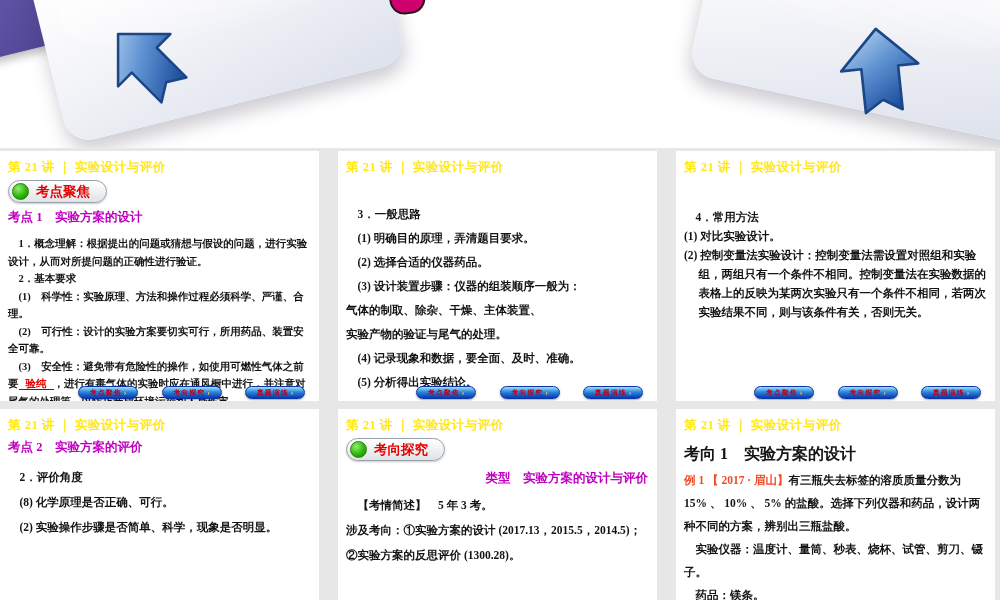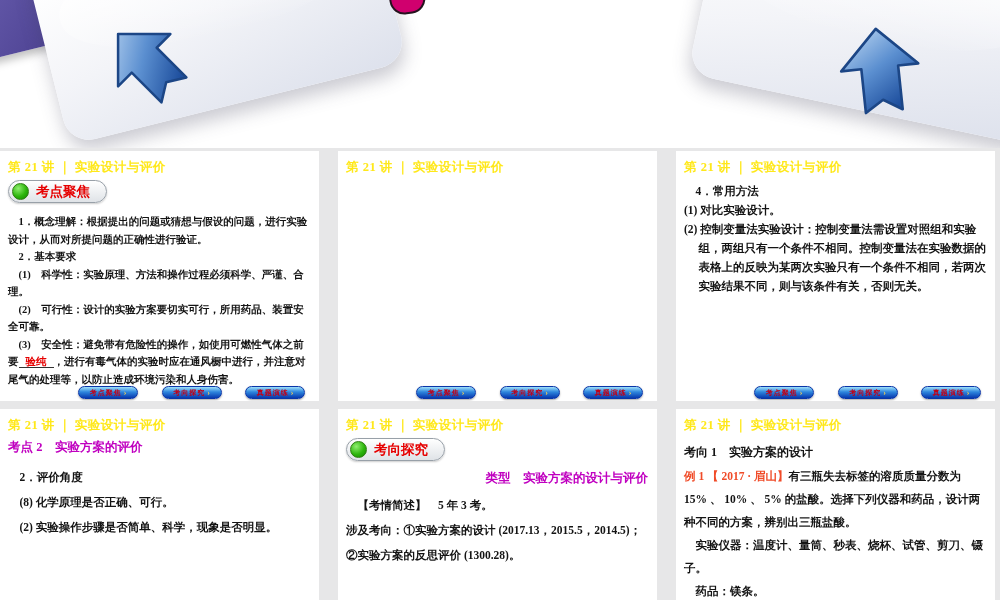--- a/index.html
+++ b/index.html
@@ -42,24 +42,24 @@
   .dot{width:15px;height:15px;border-radius:50%;border:1px solid #2e7d12;
        background:radial-gradient(circle at 35% 30%,#90ee70,#2db60c 55%,#118400);}
   .badge .lbl{color:var(--badge_red,#e60000);font-weight:bold;font-size:13.5px;}
   .mag{color:var(--heading_magenta,#c000c0);font-weight:bold;font-size:12.5px;margin-top:5px;}
   .body{font-weight:bold;color:#141414;margin-top:9px;}
   .fs-a{font-size:10.5px;} .fs-b{font-size:11.5px;}
   .lh-a{line-height:17.5px;} .lh-b{line-height:24px;} .lh-c{line-height:19px;}
   .lh-d{line-height:25px;} .lh-e{line-height:23px;}
   .p{text-indent:1em;} .p0{text-indent:0;}
   .hang{padding-left:1.25em;text-indent:-1.25em;}
-  .gap-b{margin-top:26px;} .gap-c{margin-top:6px;}
+  .gap-b{margin-top:26px;} .gap-c{margin-top:32px;}
   .blank{color:var(--badge_red,#e60000);border-bottom:1.5px solid #333;padding:0 7px;}
   .exlabel{color:var(--example_red,#f04b28);}
-  .kx{font-weight:bold;font-size:12px;margin-top:10px;color:#141414;}
+  .kx{font-weight:bold;font-size:16px;margin-top:10px;color:#141414;}
   .footer{position:absolute;left:78px;right:14px;bottom:2px;display:flex;
           justify-content:space-between;}
   .nav-btn{width:60px;height:13px;border-radius:7px;border:1px solid #0a35a8;cursor:pointer;
            background:linear-gradient(#9fe0fa,#2e86dd 45%,#0b3fb2 95%);
            color:#c00016;font-size:7px;font-weight:bold;letter-spacing:1px;
            display:flex;align-items:center;justify-content:center;gap:2px;
            box-shadow:0 1px 2px rgba(0,0,0,.35);box-sizing:border-box;}
   .nav-btn .arr{color:#ffd24a;font-size:8px;letter-spacing:0;}
 </style>
 </head>
@@ -105,20 +105,21 @@
   </div>
 
   <div class="slides">
 
     <div class="panel">
       <div class="hdr">第 21 讲 ｜ 实验设计与评价</div>
       <div class="badge">
         <span class="dot"></span>
         <span class="lbl">考点聚焦</span>
       </div>
+      <div class="mag">考点 1　实验方案的设计</div>
       <div class="body fs-a lh-a">
         <div class="p">1．概念理解：根据提出的问题或猜想与假设的问题，进行实验设计，从而对所提问题的正确性进行验证。</div>
         <div class="p">2．基本要求</div>
         <div class="p">(1)　科学性：实验原理、方法和操作过程必须科学、严谨、合理。</div>
         <div class="p">(2)　可行性：设计的实验方案要切实可行，所用药品、装置安全可靠。</div>
         <div class="p"><span>(3)　安全性：避免带有危险性的操作，如使用可燃性气体之前要</span><span class="blank">验纯</span><span>，进行有毒气体的实验时应在通风橱中进行，并注意对尾气的处理等，以防止造成环境污染和人身伤害。</span></div>
       </div>
       <div class="footer">
         <div class="nav-btn">
             <span>考点聚焦</span>
@@ -130,20 +131,30 @@
           </div>
         <div class="nav-btn">
             <span>真题演练</span>
             <span class="arr">›</span>
           </div>
       </div>
     </div>
 
     <div class="panel">
       <div class="hdr">第 21 讲 ｜ 实验设计与评价</div>
+      <div class="body fs-b lh-b gap-b">
+        <div class="p">3．一般思路</div>
+        <div class="p">(1) 明确目的原理，弄清题目要求。</div>
+        <div class="p">(2) 选择合适的仪器药品。</div>
+        <div class="p">(3) 设计装置步骤：仪器的组装顺序一般为：</div>
+        <div class="p0">气体的制取、除杂、干燥、主体装置、</div>
+        <div class="p0">实验产物的验证与尾气的处理。</div>
+        <div class="p">(4) 记录现象和数据，要全面、及时、准确。</div>
+        <div class="p">(5) 分析得出实验结论。</div>
+      </div>
       <div class="footer">
         <div class="nav-btn">
             <span>考点聚焦</span>
             <span class="arr">›</span>
           </div>
         <div class="nav-btn">
             <span>考向探究</span>
             <span class="arr">›</span>
           </div>
         <div class="nav-btn">

